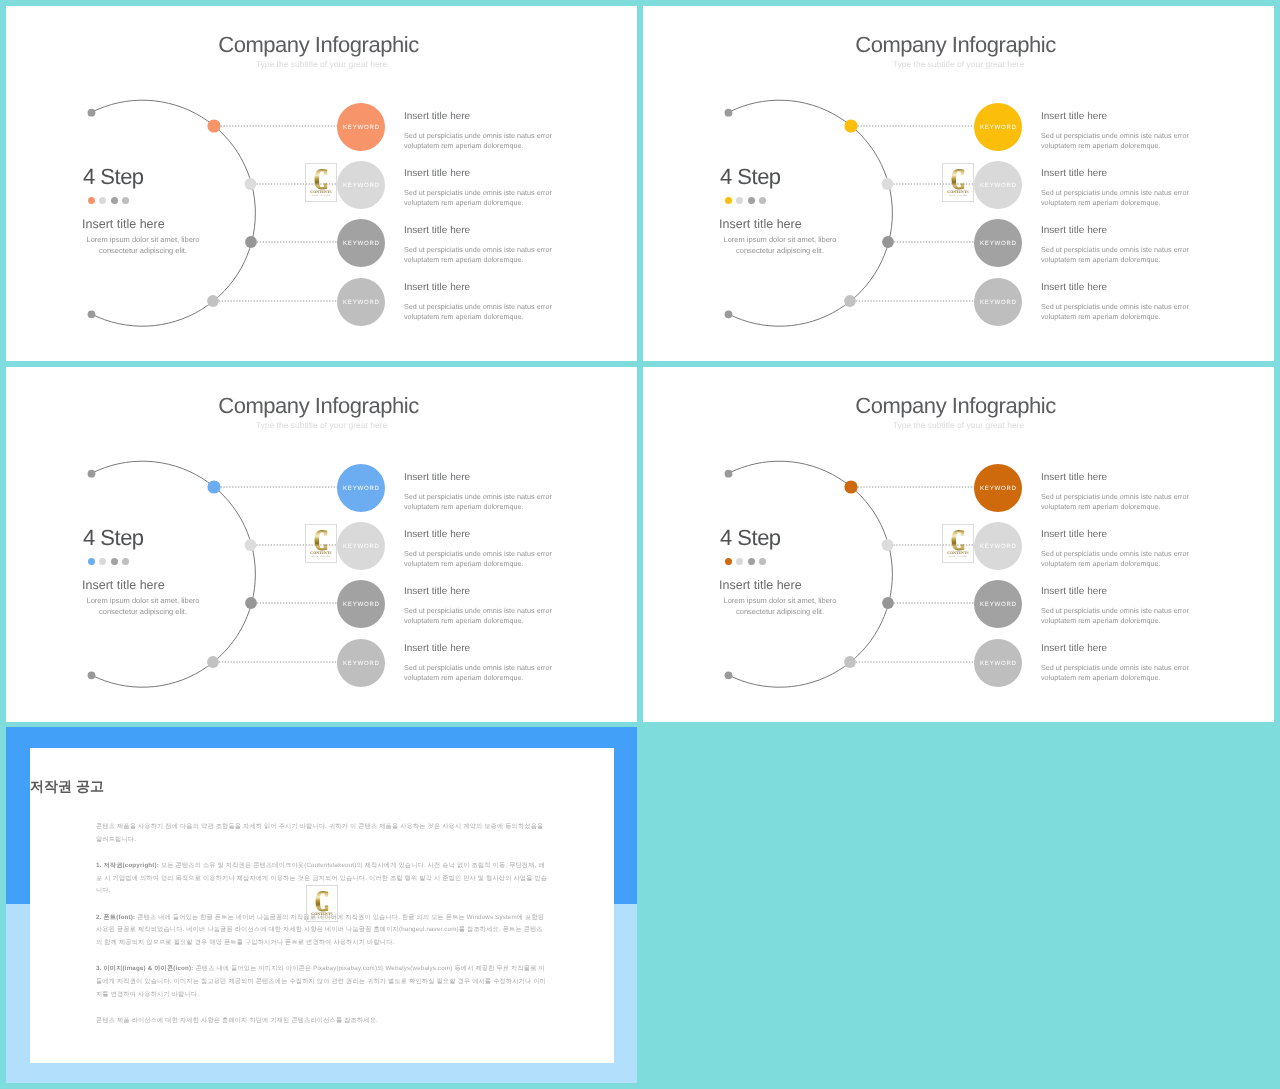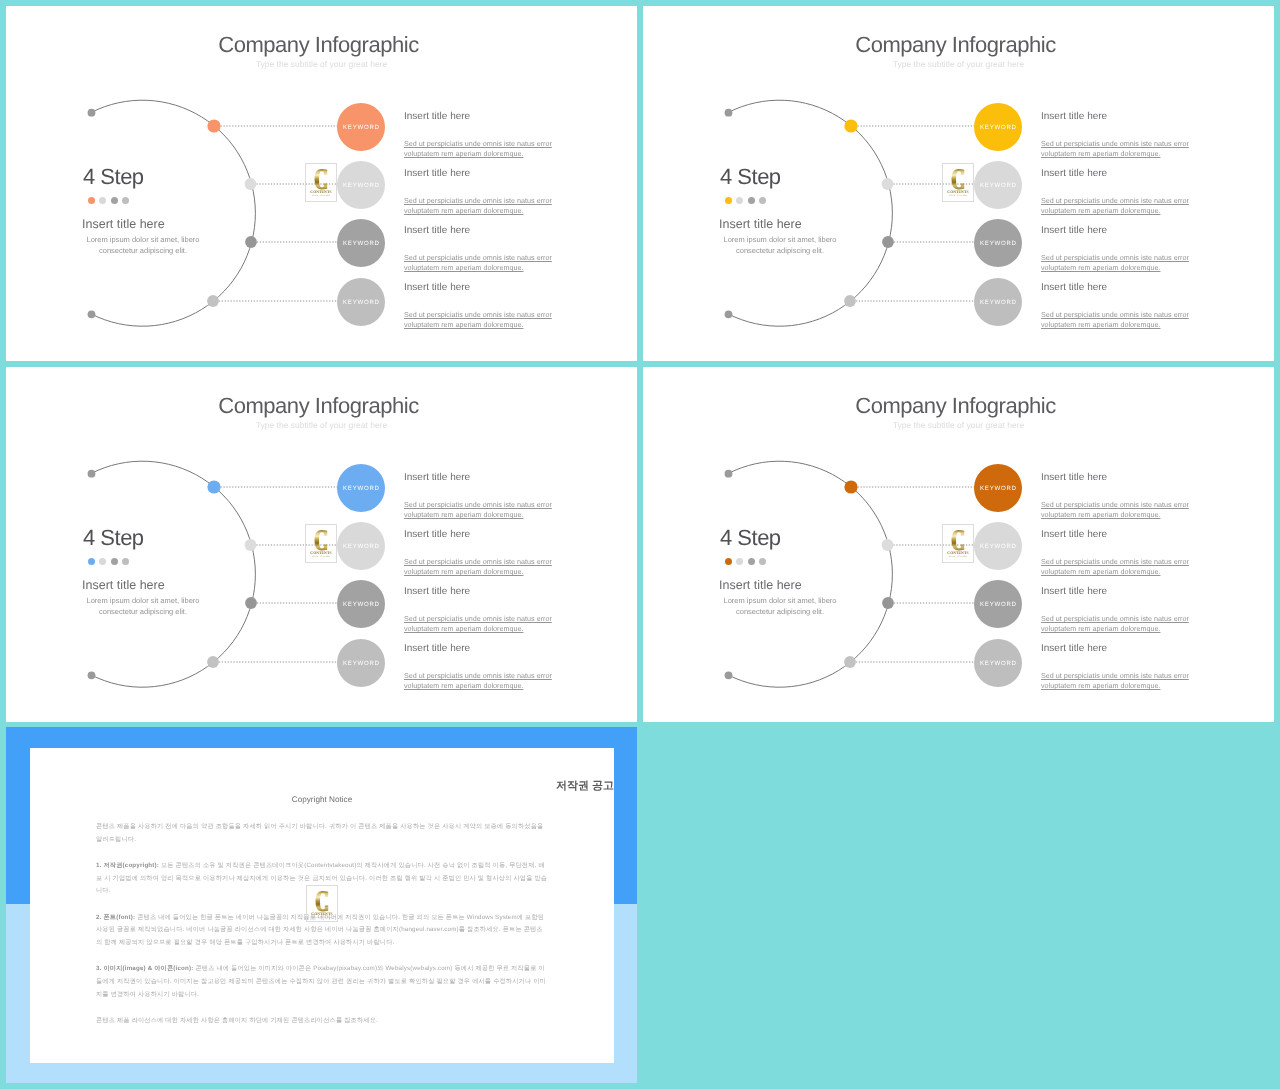--- a/index.html
+++ b/index.html
@@ -31,34 +31,34 @@
   line-height:10.5px;text-align:center;}
 
 .arc{position:absolute;left:0;top:0;width:631px;height:355px;}
 
 .kw{position:absolute;width:48px;height:48px;border-radius:50%;
   display:flex;align-items:center;justify-content:center;}
 .kw span{font-size:6.1px;color:#fff;letter-spacing:0.75px;text-indent:0.75px;font-weight:400;white-space:nowrap;}
 
 .rt{position:absolute;left:398px;width:155px;}
 .rt .h{font-size:10px;color:#6d6e70;line-height:13px;font-weight:400;}
-.rt .p{font-size:7.2px;color:#959595;line-height:10px;margin-top:16px;text-decoration:underline;}
+.rt .p{font-size:7.2px;color:#959595;line-height:10px;margin-top:8px;}
 
 .wm{position:absolute;border:1px solid #dcdcdc;
   display:flex;flex-direction:column;align-items:center;justify-content:flex-start;
   box-sizing:border-box;}
 .wm .wb{font-family:"Liberation Serif",serif;font-weight:700;color:#8d7530;}
 .wm .wt{font-family:"Liberation Sans",sans-serif;color:#b9a77a;}
 
 .s5{position:absolute;left:6px;top:727px;width:631px;height:356px;overflow:hidden;}
 .s5 .frame{position:absolute;left:0;top:0;width:631px;height:356px;background:#42a0f8;}
 .s5 .frame-fade{position:absolute;left:0;top:177px;width:631px;height:179px;background:#b2dffb;}
 .s5 .sheet{position:absolute;left:24px;top:21px;width:584px;height:315px;background:#fff;}
-.cp-title{position:absolute;left:0;top:31px;width:584px;text-align:right;
-  font-size:11px;font-weight:700;color:#595959;line-height:14px;}
+.cp-title{position:absolute;left:0;top:31px;width:584px;text-align:left;
+  font-size:14px;font-weight:700;color:#595959;line-height:14px;}
 .cp-sub{position:absolute;left:0;top:46px;width:584px;text-align:center;
   font-size:8.2px;color:#6f6f6f;line-height:11px;}
 .cp-body{position:absolute;left:66px;top:73px;width:452px;}
 .cp-p{font-size:6.2px;letter-spacing:0.18px;color:#a8a8a8;line-height:12.7px;margin:0 0 13.5px 0;}
 .cp-p b{font-weight:700;color:#8f8f8f;}
 
 </style>
 </head>
 <body>
 
@@ -354,21 +354,20 @@
 </svg>
         <div class="wb" style="font-size:3.8px;line-height:5px;letter-spacing:0.05px;margin-top:0.5px">CONTENTS</div>
         <div class="wt" style="font-size:2.0px;line-height:3.4px;letter-spacing:0.15px">MAKE · CHANGE</div>
       </div>
 </div>
 <div class="s5">
 <div class="frame"></div>
 <div class="frame-fade"></div>
 <div class="sheet">
 <div class="cp-title">저작권 공고</div>
-<div class="cp-sub">Copyright Notice</div>
 <div class="cp-body">
 <p class="cp-p"><span>콘텐츠 제품을 사용하기 전에 다음의 약관 조항들을 자세히 읽어 주시기 바랍니다. 귀하가 이 콘텐츠 제품을 사용하는 것은 사용시 계약의 보증에 동의하셨음을 알려드립니다.</span></p>
 <p class="cp-p"><b>1. 저작권(copyright):</b><span> 모든 콘텐츠의 소유 및 저작권은 콘텐츠테이크아웃(Contentstakeout)의 제작사에게 있습니다. 사전 승낙 없이 조립적 이동, 무단전재, 배포 시 기업법에 의하여 영리 목적으로 이용하거나 제삼자에게 이용하는 것은 금지되어 있습니다. 이러한 조립 행위 발각 시 준법인 민사 및 형사상의 사업을 받습니다.</span></p>
 <p class="cp-p"><b>2. 폰트(font):</b><span> 콘텐츠 내에 들어있는 한글 폰트는 네이버 나눔글꼴의 저작물로 네이버에 저작권이 있습니다. 한글 외의 모든 폰트는 Windows System에 포함된 사용된 글꼴로 제작되었습니다. 네이버 나눔글꼴 라이선스에 대한 자세한 사항은 네이버 나눔글꼴 홈페이지(hangeul.naver.com)를 참조하세요. 폰트는 콘텐츠의 함께 제공되지 않으므로 필요할 경우 해당 폰트를 구입하시거나 폰트로 변경하여 사용하시기 바랍니다.</span></p>
 <p class="cp-p"><b>3. 이미지(image) &amp; 아이콘(icon):</b><span> 콘텐츠 내에 들어있는 이미지와 아이콘은 Pixabay(pixabay.com)와 Webalys(webalys.com) 등에서 제공한 무료 저작물로 이들에게 저작권이 있습니다. 이미지는 참고용만 제공되며 콘텐츠에는 수집하지 않아 관련 권리는 귀하가 별도로 확인하실 필요할 경우 에서를 수정하시거나 이미지를 변경하여 사용하시기 바랍니다.</span></p>
 <p class="cp-p"><span>콘텐츠 제품 라이선스에 대한 자세한 사항은 홈페이지 하단에 기재된 콘텐츠라이선스를 참조하세요.</span></p>
 </div>
 </div>
 <div class="wm" style="left:300px;top:158px;width:32px;height:37px;padding-top:5px">
         <svg class="wm-c" viewBox="0 0 120 190" width="13.5" height="20.5">

